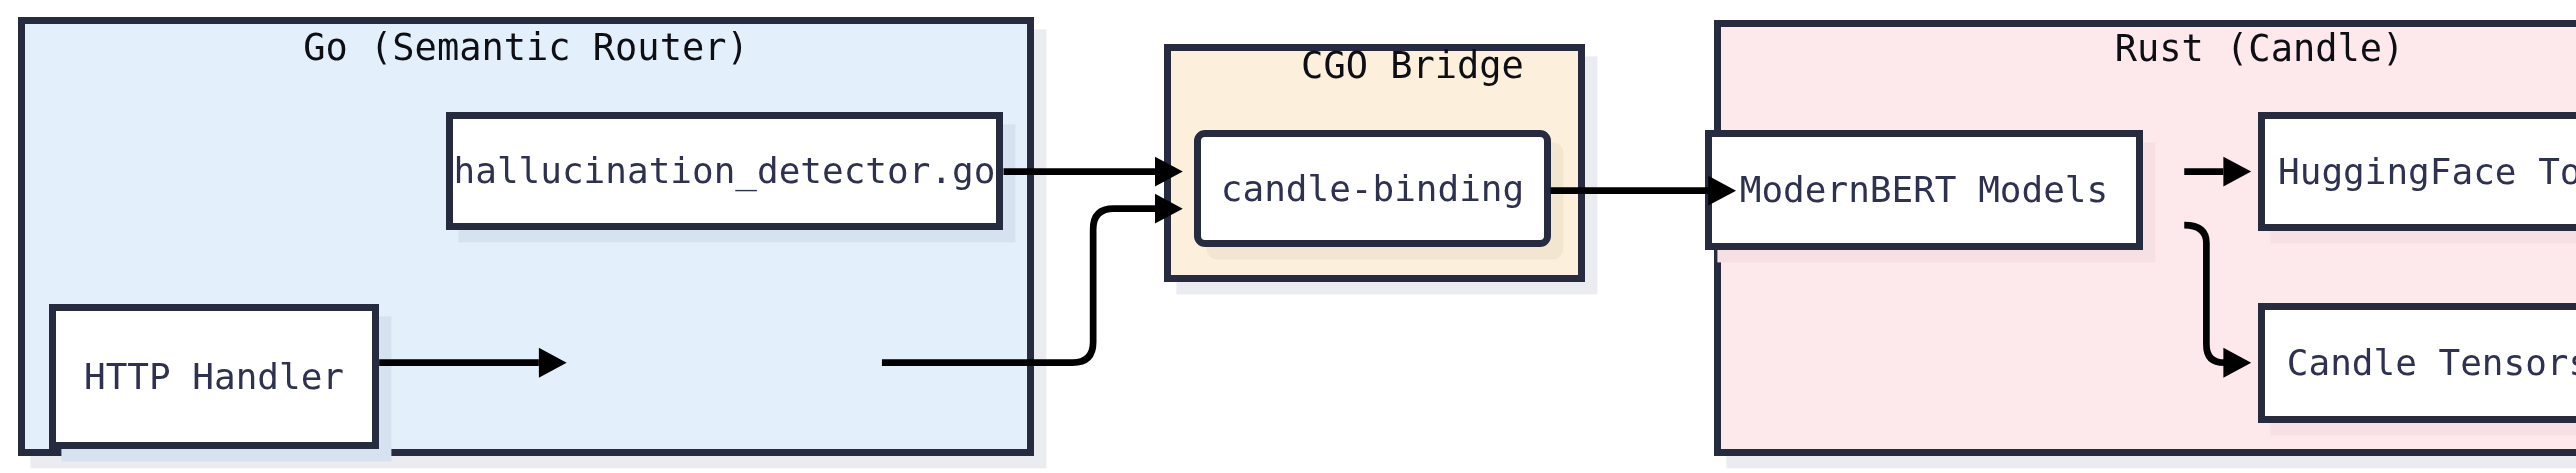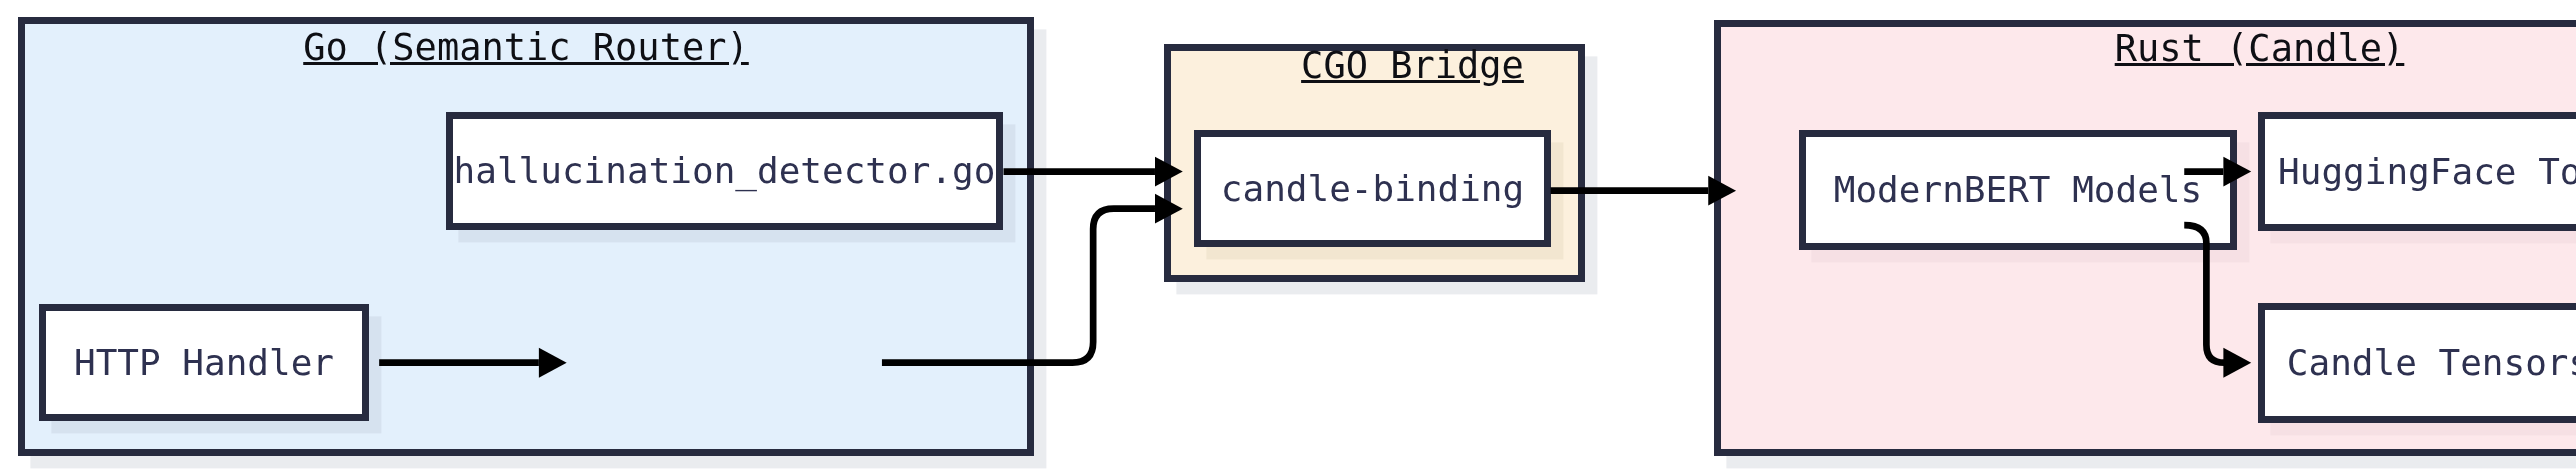--- a/index.html
+++ b/index.html
@@ -35,21 +35,20 @@
   }
 
   
   .ctitle{
     position:absolute;
     font-size:37px;line-height:37px;
     color:#0e0f14;
     text-align:center;
     z-index:3;
     white-space:nowrap;
-    text-decoration:underline;
   }
   .ctitle.go{left:18px;top:29px;width:1016px;}
   .ctitle.cgo{left:1164px;top:47px;width:497px;}
   .ctitle.rust{left:1714px;top:30px;width:1091px;}
 
   
   .node{
     position:absolute;
     background:#ffffff;
     border:7.2px solid #272b3f;
@@ -57,25 +56,25 @@
     display:flex;align-items:center;justify-content:center;
     font-size:36px;line-height:36px;
     color:#2e3150;
     white-space:nowrap;
     z-index:2;
   }
   .shadow-blue{box-shadow:12.4px 12.4px 0 #d6e2ef;}
   .shadow-orange{box-shadow:12.4px 12.4px 0 #f2e6d0;}
   .shadow-pink{box-shadow:12.4px 12.4px 0 #f6e0e4;}
 
-  .node.http_handler   {left:39px;  top:304px; width:330px;  height:117px;}
+  .node.http_handler   {left:49px;  top:304px; width:330px;  height:145px;}
   .node.classifier     {left:570px;top:304px; width:312px;  height:117px;}
   .node.hallucination  {left:446px; top:112px; width:557px; height:118px;}
-  .node.candle_binding {left:1194px;top:130px; width:357px;  height:117px;}
-  .node.modernbert     {left:1799px;top:130px; width:438px;  height:120px;}
+  .node.candle_binding {left:1194px;top:130px; width:357px;  height:117px;border-radius:11px;}
+  .node.modernbert     {left:1705px;top:130px; width:438px;  height:120px;}
   .node.hf_tokenizers  {left:2258px;top:112px; width:517px; height:119px;}
   .node.candle_tensors {left:2258px;top:303px; width:361px;  height:120px;}
 
   
   svg.edges{
     position:absolute;left:0;top:0;width:2822px;height:474px;
     z-index:4;pointer-events:none;
   }
   svg.edges path{fill:none;stroke:#000000;stroke-width:13px;}
   svg.edges polygon{fill:#000000;stroke:none;}

